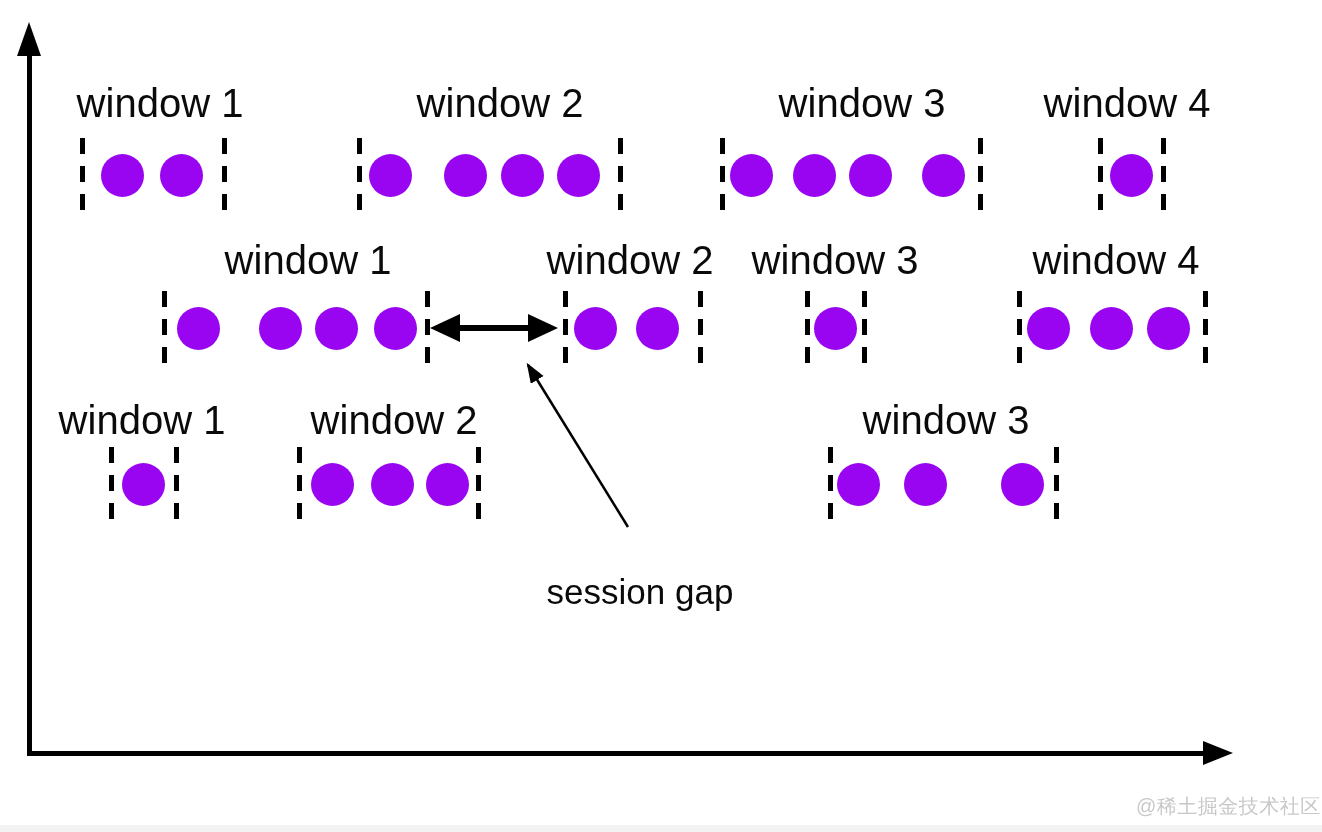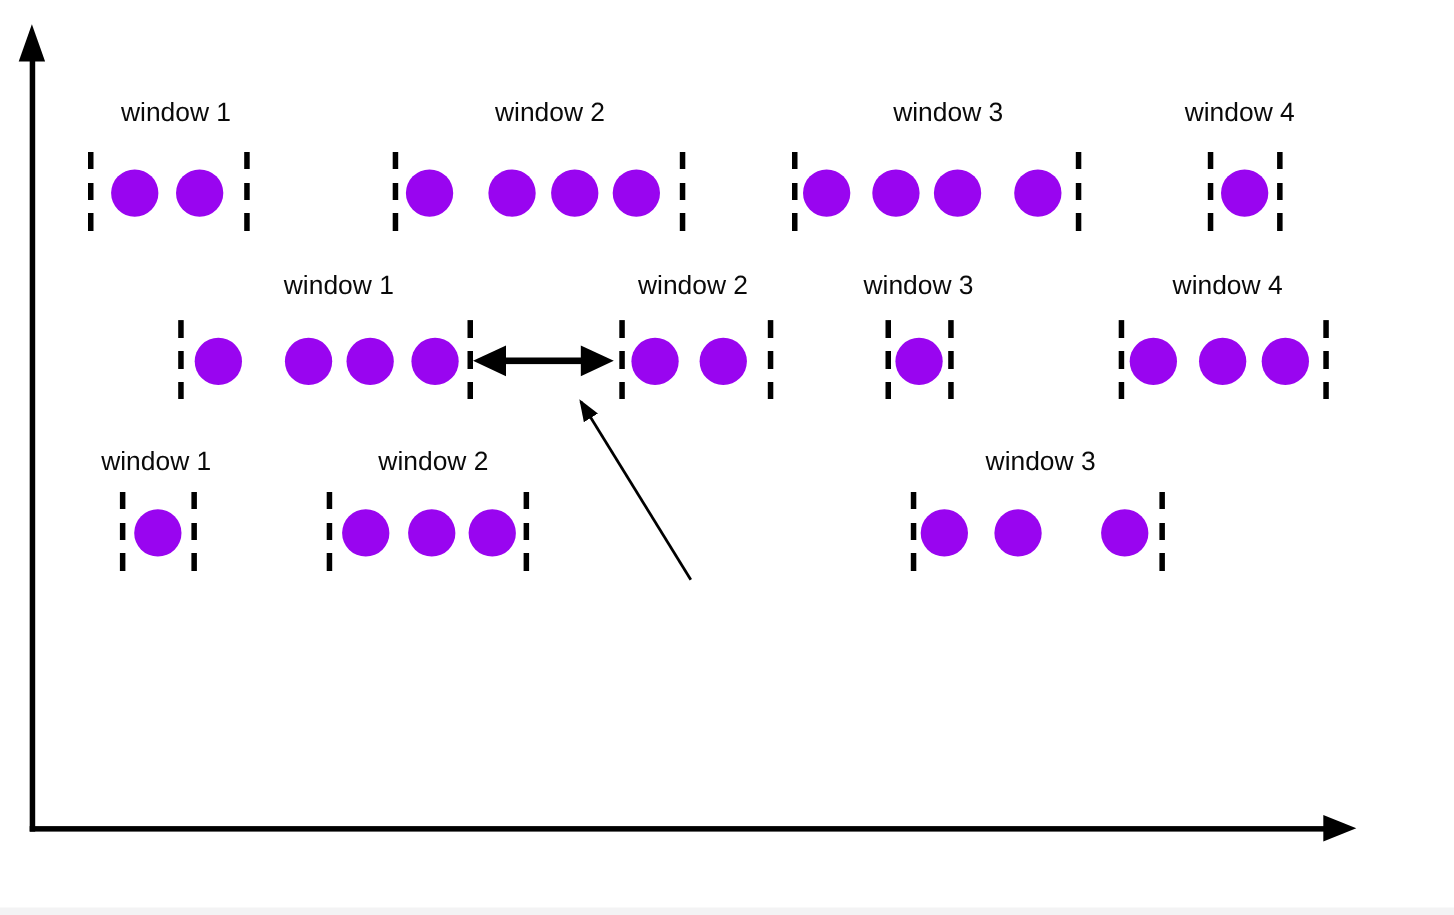--- a/index.html
+++ b/index.html
@@ -9,21 +9,21 @@
     --dot:#9905F0; --axis:#000000; --text:#0a0a0a; --wm:#c8c8c8;
   }
   
   .y-axis-line{position:absolute; left:27px; top:48px; width:5px; height:708px; background:var(--axis);}
   .y-axis-arrow{position:absolute; left:17px; top:22px; width:0; height:0;
     border-left:12px solid transparent; border-right:12px solid transparent; border-bottom:34px solid var(--axis);}
   .x-axis-line{position:absolute; left:27px; top:751px; width:1180px; height:5px; background:var(--axis);}
   .x-axis-arrow{position:absolute; left:1203px; top:741px; width:0; height:0;
     border-top:12px solid transparent; border-bottom:12px solid transparent; border-left:30px solid var(--axis);}
   
-  .win-label{position:absolute; transform:translate(-50%,-50%); font-size:24px; color:var(--text); white-space:nowrap;}
+  .win-label{position:absolute; transform:translate(-50%,-50%); font-size:40px; color:var(--text); white-space:nowrap;}
   .dash{position:absolute; width:5px; height:74px;
     background:repeating-linear-gradient(to bottom, var(--axis) 0 16px, transparent 16px 28px);}
   .dot{position:absolute; width:43px; height:43px; border-radius:50%; background:var(--dot);}
   
   .gap-arrow{position:absolute; height:28px;}
   .gap-arrow .bar{position:absolute; left:26px; right:26px; top:11px; height:6px; background:var(--axis);}
   .gap-arrow .head-l{position:absolute; left:0; top:0; width:0; height:0;
     border-top:14px solid transparent; border-bottom:14px solid transparent; border-right:30px solid var(--axis);}
   .gap-arrow .head-r{position:absolute; right:0; top:0; width:0; height:0;
     border-top:14px solid transparent; border-bottom:14px solid transparent; border-left:30px solid var(--axis);}
@@ -117,14 +117,16 @@
 
   <svg class="annot-svg" id="annot-svg" width="1322" height="832">
     <defs>
       <marker id="ah" markerWidth="10" markerHeight="8" refX="7" refY="3" orient="auto" markerUnits="strokeWidth">
         <path d="M0,0 L8,3 L0,6 Z" fill="#000"></path>
       </marker>
     </defs>
     <line id="annot-line" stroke="#000" stroke-width="2.5" marker-end="url(#ah)" x1="628" y1="527" x2="528" y2="365"></line>
   </svg>
 
+  <div class="session-gap-label">session gap</div>
+  <div class="watermark">@稀土掘金技术社区</div>
   <div class="bottom-strip"></div>
 </div>
 
 </body></html>

